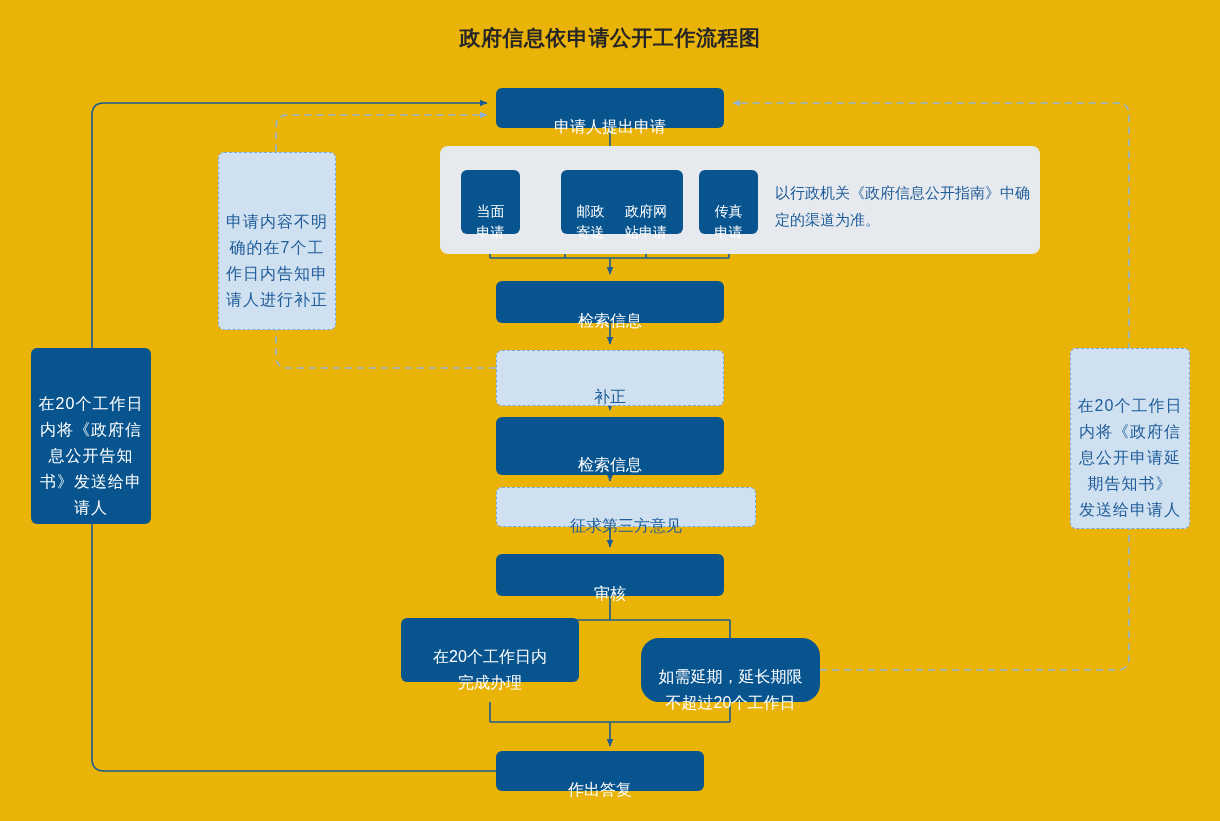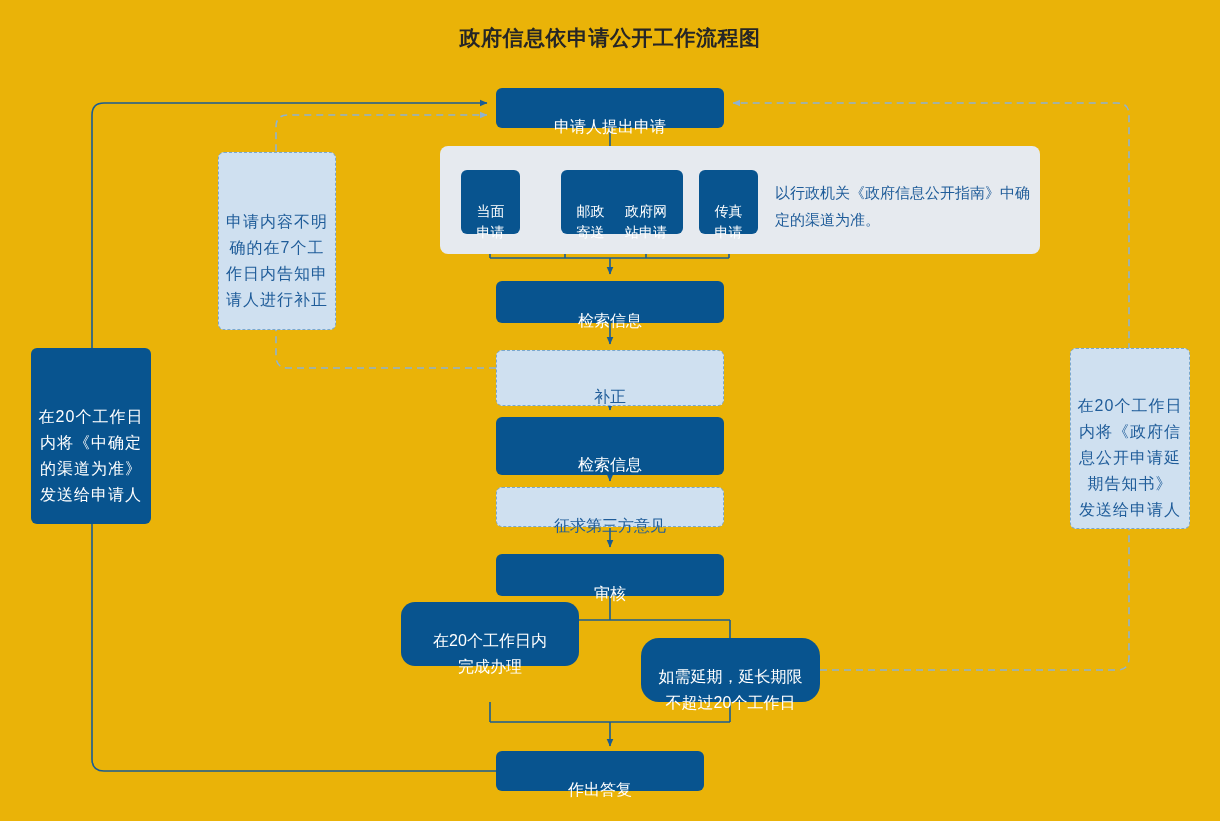--- a/index.html
+++ b/index.html
@@ -111,47 +111,47 @@
   </div>
 
   <div class="node light c-main" style="left:496px;top:350px;width:228px;height:56px;">
     <span class="txt">补正</span>
   </div>
 
   <div class="node solid c-main" style="left:496px;top:417px;width:228px;height:58px;">
     <span class="txt">检索信息</span>
   </div>
 
-  <div class="node light c-main" style="left:496px;top:487px;width:228px;height:40px;">
+  <div class="node light c-main" style="left:496px;top:487px;width:260px;height:40px;">
     <span class="txt">征求第三方意见</span>
   </div>
 
   <div class="node solid c-main" style="left:496px;top:554px;width:228px;height:42px;text-align:center;">
     <span class="txt">审核</span>
   </div>
 
-  <div class="node solid c-main" style="left:401px;top:602px;width:178px;height:64px;border-radius:14px;">
+  <div class="node solid c-main" style="left:401px;top:618px;width:178px;height:64px;">
     <span class="txt" style="white-space:pre-line;line-height:26px;">在20个工作日内
 完成办理</span>
   </div>
 
   <div class="node solid c-main" style="left:641px;top:638px;width:179px;height:64px;border-radius:18px;">
     <span class="txt" style="white-space:pre-line;line-height:26px;">如需延期，延长期限
 不超过20个工作日</span>
   </div>
 
   <div class="node solid c-main" style="left:496px;top:751px;width:208px;height:40px;">
     <span class="txt">作出答复</span>
   </div>
 
   <div class="node light c-note" style="left:218px;top:152px;width:118px;height:178px;">
     <span class="txt">申请内容不明确的在7个工作日内告知申请人进行补正</span>
   </div>
 
   <div class="node solid c-note" style="left:31px;top:348px;width:120px;height:176px;">
-    <span class="txt">在20个工作日内将《中确定的渠道为准》发送给申请人</span>
+    <span class="txt">在20个工作日内将《政府信息公开告知书》发送给申请人</span>
   </div>
 
   <div class="node light c-note" style="left:1070px;top:348px;width:120px;height:181px;">
     <span class="txt">在20个工作日内将《政府信息公开申请延期告知书》 发送给申请人</span>
   </div>
 
 </div>
 
 </body></html>

